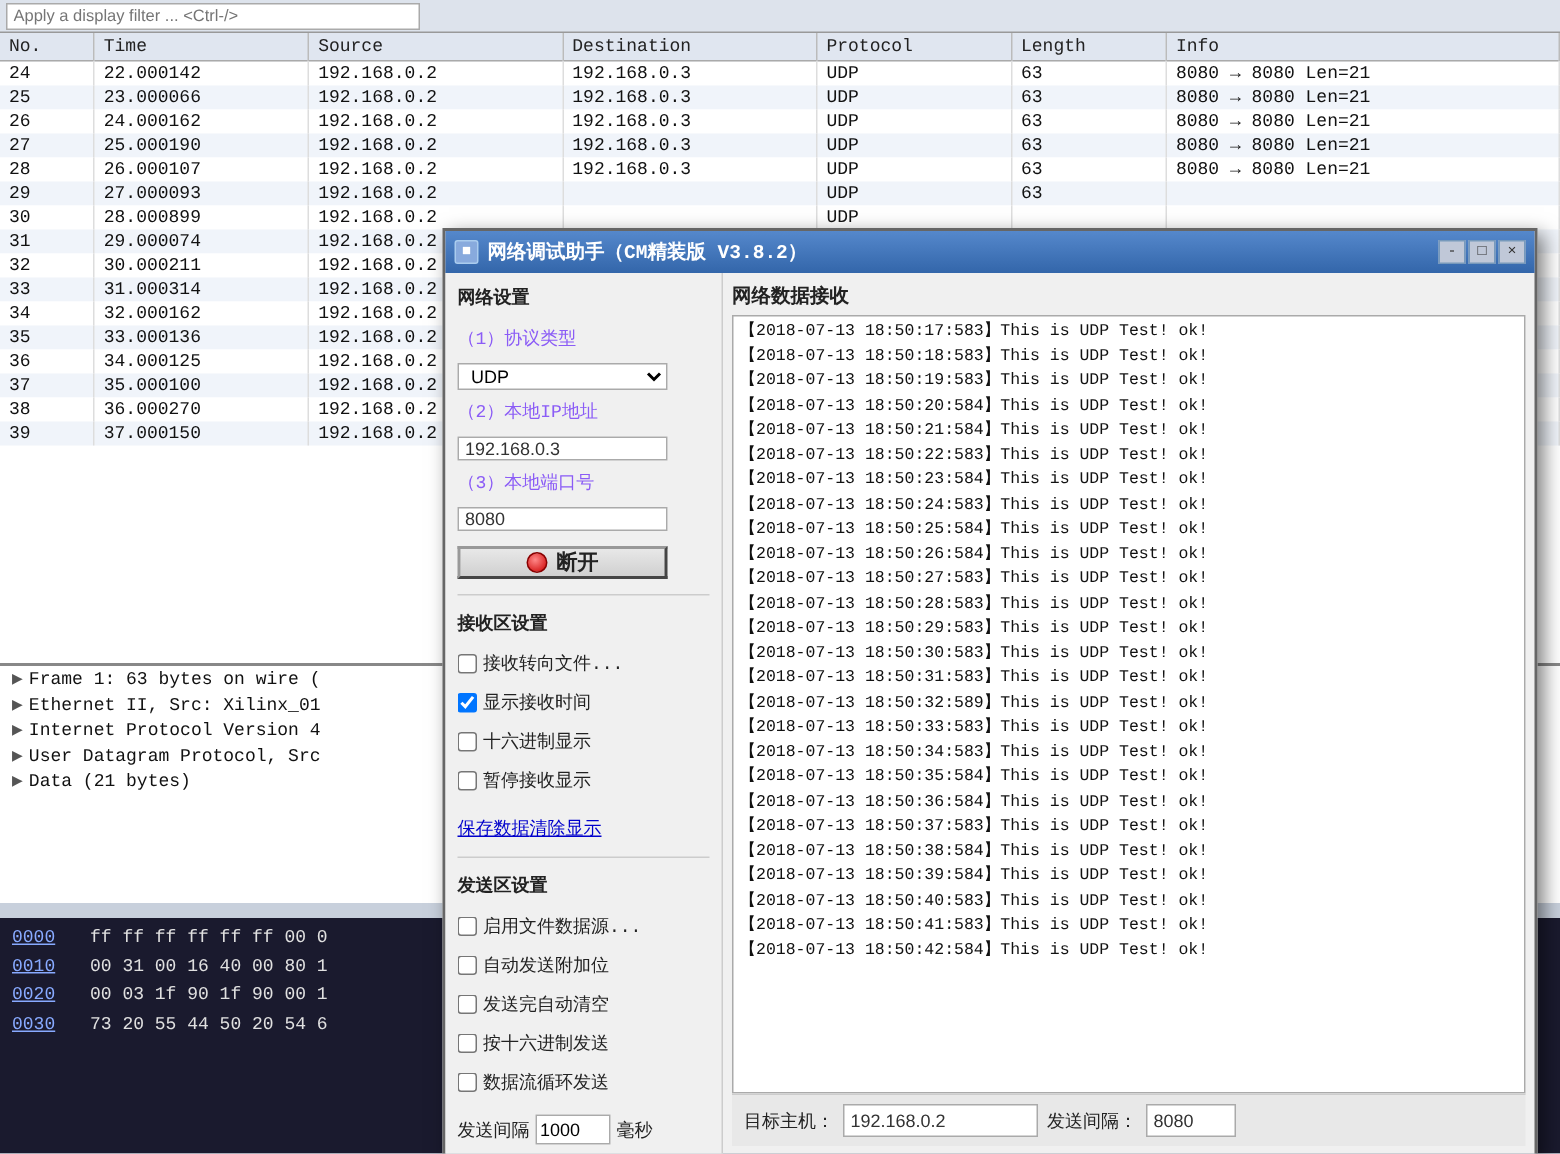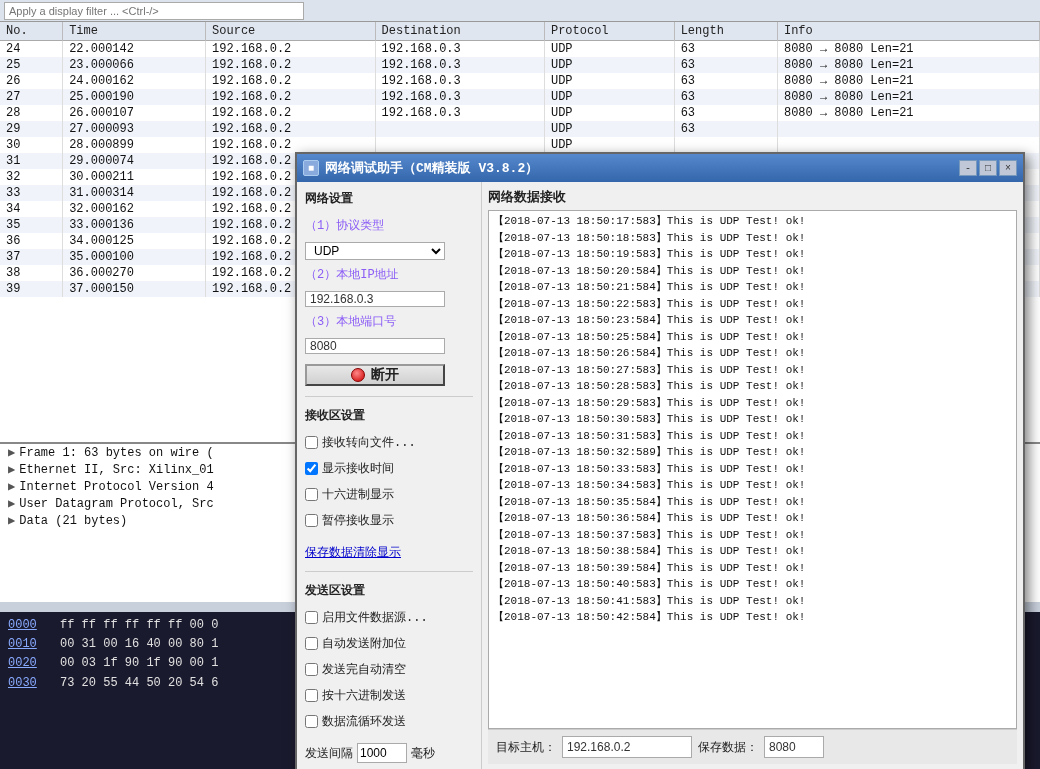--- a/index.html
+++ b/index.html
@@ -28,21 +28,21 @@
       top: 0; left: 0;
       width: 1040px;
       height: 22px;
       background: #dde3ec;
       border-bottom: 1px solid #999;
       display: flex;
       align-items: center;
       padding: 0 4px;
     }
     .filter-input {
-      width: 300px;
+      width: 276px;
       height: 18px;
       background: white;
       border: 1px solid #aaa;
       font-size: 11px;
       padding: 0 4px;
       color: #888;
     }
 
     
     .packet-table-area {
@@ -667,20 +667,21 @@
     <div class="ndt-right">
       <div class="ndt-recv-title">网络数据接收</div>
       <div class="ndt-recv-area" id="recv-area">
       <div class="ndt-recv-line">【2018-07-13 18:50:17:583】This is UDP Test! ok!</div>
           <div class="ndt-recv-line">【2018-07-13 18:50:18:583】This is UDP Test! ok!</div>
           <div class="ndt-recv-line">【2018-07-13 18:50:19:583】This is UDP Test! ok!</div>
           <div class="ndt-recv-line">【2018-07-13 18:50:20:584】This is UDP Test! ok!</div>
           <div class="ndt-recv-line">【2018-07-13 18:50:21:584】This is UDP Test! ok!</div>
           <div class="ndt-recv-line">【2018-07-13 18:50:22:583】This is UDP Test! ok!</div>
           <div class="ndt-recv-line">【2018-07-13 18:50:23:584】This is UDP Test! ok!</div>
+          <div class="ndt-recv-line">【2018-07-13 18:50:24:583】This is UDP Test! ok!</div>
           <div class="ndt-recv-line">【2018-07-13 18:50:25:584】This is UDP Test! ok!</div>
           <div class="ndt-recv-line">【2018-07-13 18:50:26:584】This is UDP Test! ok!</div>
           <div class="ndt-recv-line">【2018-07-13 18:50:27:583】This is UDP Test! ok!</div>
           <div class="ndt-recv-line">【2018-07-13 18:50:28:583】This is UDP Test! ok!</div>
           <div class="ndt-recv-line">【2018-07-13 18:50:29:583】This is UDP Test! ok!</div>
           <div class="ndt-recv-line">【2018-07-13 18:50:30:583】This is UDP Test! ok!</div>
           <div class="ndt-recv-line">【2018-07-13 18:50:31:583】This is UDP Test! ok!</div>
           <div class="ndt-recv-line">【2018-07-13 18:50:32:589】This is UDP Test! ok!</div>
           <div class="ndt-recv-line">【2018-07-13 18:50:33:583】This is UDP Test! ok!</div>
           <div class="ndt-recv-line">【2018-07-13 18:50:34:583】This is UDP Test! ok!</div>
@@ -690,18 +691,18 @@
           <div class="ndt-recv-line">【2018-07-13 18:50:38:584】This is UDP Test! ok!</div>
           <div class="ndt-recv-line">【2018-07-13 18:50:39:584】This is UDP Test! ok!</div>
           <div class="ndt-recv-line">【2018-07-13 18:50:40:583】This is UDP Test! ok!</div>
           <div class="ndt-recv-line">【2018-07-13 18:50:41:583】This is UDP Test! ok!</div>
           <div class="ndt-recv-line">【2018-07-13 18:50:42:584】This is UDP Test! ok!</div>
         </div>
 
       <div class="ndt-bottom-row">
         <span class="ndt-bottom-label">目标主机：</span>
         <input class="ndt-bottom-input" type="text" value="192.168.0.2" style="">
-        <span class="ndt-bottom-label">保存数据：</span>
+        <span class="ndt-bottom-label">发送间隔：</span>
         <input class="ndt-bottom-input" type="text" value="8080" style="width: 60px;">
       </div>
     </div>
   </div>
 </div>
 
 </body></html>

